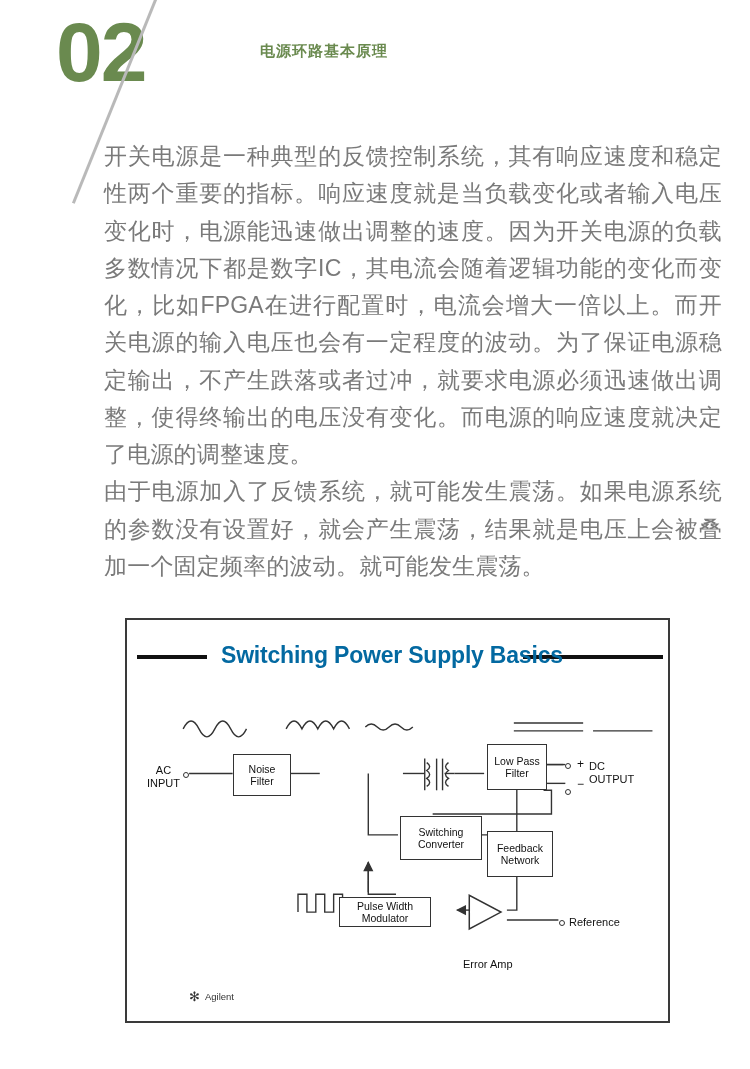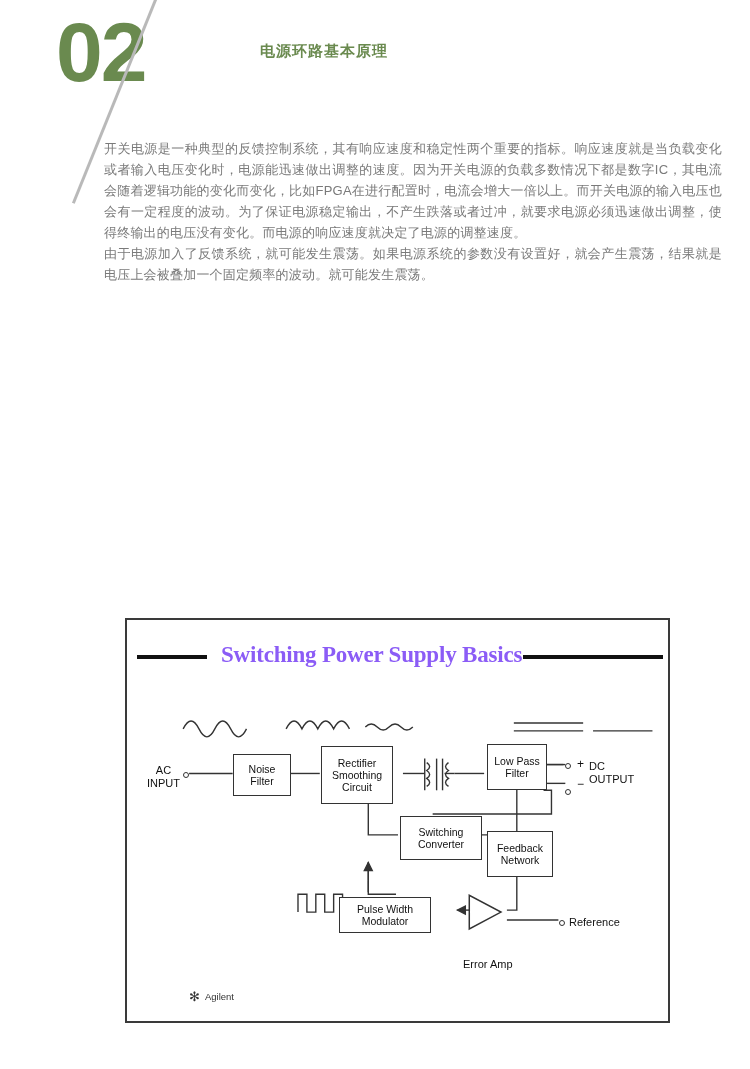--- a/index.html
+++ b/index.html
@@ -52,21 +52,21 @@
     color: #6a8a4f;
     letter-spacing: 1px;
   }
 
   
   .body-text {
     position: absolute;
     left: 104px;
     top: 138px;
     width: 618px;
-    font-size: 13px;
+    font-size: 23px;
     line-height: 1.62;
     color: #7a7a7a;
     letter-spacing: 0.2px;
     text-align: justify;
   }
   .body-text p {
     margin: 0;
   }
 
   
@@ -79,22 +79,22 @@
     border: 2px solid #3a3a3a;
     background: #ffffff;
     box-sizing: border-box;
   }
   .fig-title {
     position: absolute;
     left: 94px;
     top: 22px;
     font-size: 23px;
     font-weight: bold;
-    color: #8b5cf6;
-    font-family: Liberation Serif, serif;
+    color: #0369a1;
+    font-family: Liberation Sans, sans-serif;
     letter-spacing: -0.2px;
   }
   .title-rule {
     position: absolute;
     left: 10px;
     top: 35px;
     width: 70px;
     height: 4px;
     background: #111;
   }
@@ -241,42 +241,37 @@
   <div class="node" style="left:56px;top:152px;"></div>
   <div class="node" style="left:438px;top:143px;"></div>
   <div class="node" style="left:438px;top:169px;"></div>
   <div class="node" style="left:432px;top:300px;"></div>
 
   <div class="blk" style="left:106px;top:134px;width:58px;height:42px;">
     <span style="white-space:pre-line;">Noise
 Filter</span>
   </div>
 
-  <div class="blk" style="left:194px;top:126px;width:72px;height:58px;">
-    <span style="white-space:pre-line;">Rectifier
-Smoothing
-Circuit</span>
-  </div>
 
   <div class="blk" style="left:360px;top:124px;width:60px;height:46px;">
     <span style="white-space:pre-line;">Low Pass
 Filter</span>
   </div>
 
   <div class="blk" style="left:273px;top:196px;width:82px;height:44px;">
     <span style="white-space:pre-line;">Switching
 Converter</span>
   </div>
 
   <div class="blk" style="left:360px;top:211px;width:66px;height:46px;">
     <span style="white-space:pre-line;">Feedback
 Network</span>
   </div>
 
-  <div class="blk" style="left:212px;top:277px;width:92px;height:36px;">
+  <div class="blk" style="left:212px;top:277px;width:92px;height:30px;">
     <span style="white-space:pre-line;">Pulse Width
 Modulator</span>
   </div>
 
   <div class="lbl" style="left:20px;top:144px;text-align:center;">AC
 INPUT</div>
 
   <div class="lbl" style="left:462px;top:140px;">DC
 OUTPUT</div>
 

